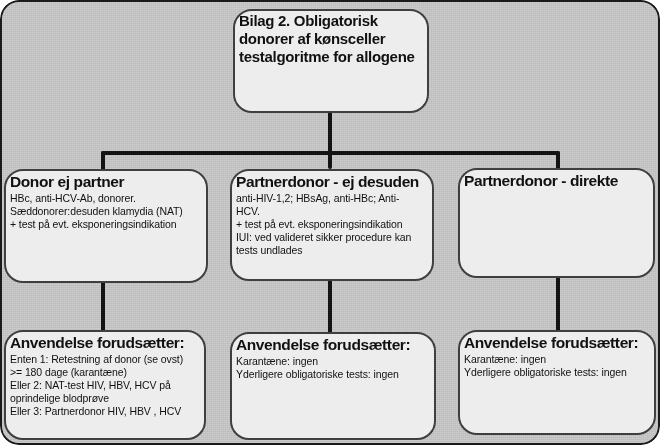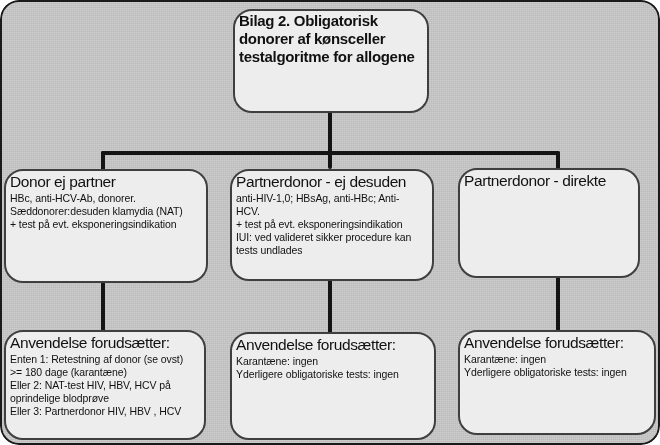--- a/index.html
+++ b/index.html
@@ -37,39 +37,39 @@
   .root-title .txt-line {
     font-size: 15px;
     font-weight: bold;
     line-height: 18px;
     letter-spacing: -0.3px;
     white-space: nowrap;
   }
 
   .node-title {
     font-size: 15.5px;
-    font-weight: normal;
+    font-weight: bold;
     letter-spacing: -0.4px;
     line-height: 19px;
     white-space: nowrap;
     margin-bottom: 1px;
   }
 
   .node-body .txt-line {
     font-size: 10.5px;
     line-height: 13px;
     letter-spacing: -0.1px;
     white-space: nowrap;
   }
 
   
   .box-root        { left: 231px; top: 7px;   width: 196px; height: 104px; }
   .box-mid-left    { left: 2px;   top: 167px; width: 204px; height: 114px; }
   .box-mid-center  { left: 228px; top: 167px; width: 204px; height: 112px; }
-  .box-mid-right   { left: 456px; top: 166px; width: 182px; height: 110px; }
+  .box-mid-right   { left: 456px; top: 166px; width: 197px; height: 110px; }
   .box-bot-left    { left: 2px;   top: 328px; width: 202px; height: 110px; }
   .box-bot-center  { left: 228px; top: 330px; width: 206px; height: 108px; }
   .box-bot-right   { left: 456px; top: 328px; width: 198px; height: 105px; }
 
   .conn { position: absolute; background: var(--line); }
   .conn-root-stem     { left: 326px; top: 109px; width: 4px;   height: 58px; }
   .conn-branch-h      { left: 99px;  top: 149px; width: 459px; height: 4px;  }
   .conn-drop-left     { left: 99px;  top: 149px; width: 4px;   height: 20px; }
   .conn-drop-right    { left: 554px; top: 149px; width: 4px;   height: 19px; }
   .conn-down-left     { left: 99px;  top: 279px; width: 4px;   height: 51px; }
@@ -102,21 +102,21 @@
     <div class="node-body">
         <div class="txt-line">HBc, anti-HCV-Ab, donorer.</div>
         <div class="txt-line">Sæddonorer:desuden klamydia (NAT)</div>
         <div class="txt-line">+ test på evt. eksponeringsindikation</div>
       </div>
   </div>
 
   <div class="node box-mid-center">
     <div class="node-title">Partnerdonor - ej desuden</div>
     <div class="node-body">
-        <div class="txt-line">anti-HIV-1,0; HBsAg, anti-HBc; Anti-</div>
+        <div class="txt-line">anti-HIV-1,2; HBsAg, anti-HBc; Anti-</div>
         <div class="txt-line">HCV.</div>
         <div class="txt-line">+ test på evt. eksponeringsindikation</div>
         <div class="txt-line">IUI: ved valideret sikker procedure kan</div>
         <div class="txt-line">tests undlades</div>
       </div>
   </div>
 
   <div class="node box-mid-right">
     <div class="node-title">Partnerdonor - direkte</div>
   </div>

